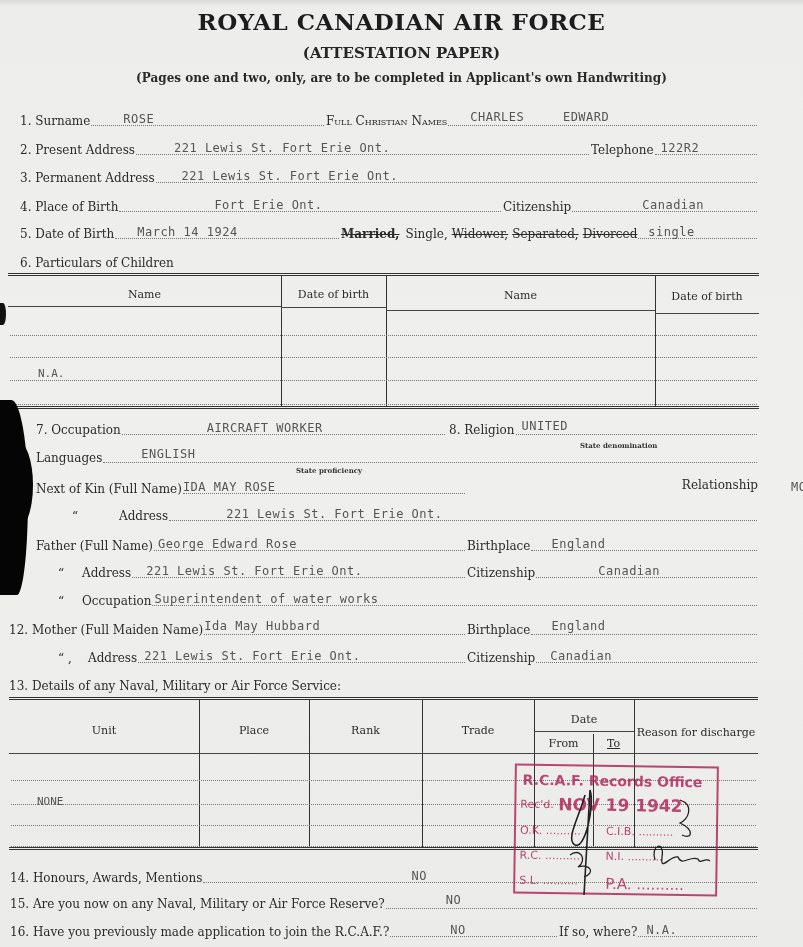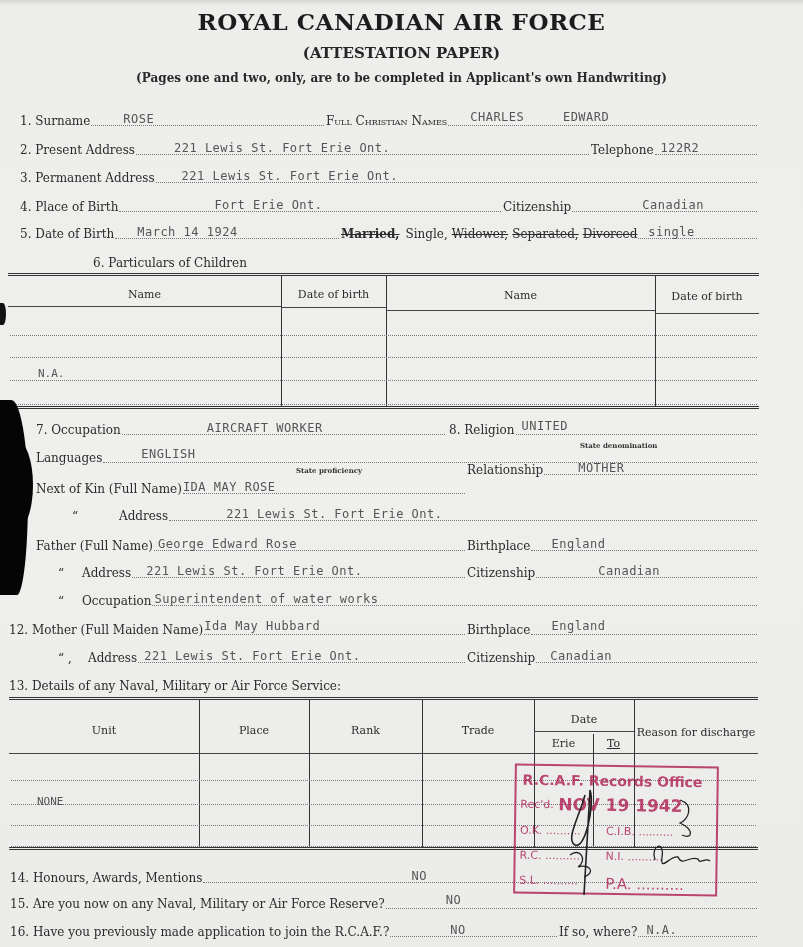--- a/index.html
+++ b/index.html
@@ -137,21 +137,21 @@
     <span class="lbl strike" style="font-weight:bold">Married,</span>
     <span class="lbl" style="margin-left:6px">Single,</span>
     <span class="lbl strike" style="margin-left:4px">Widower,</span>
     <span class="lbl strike" style="margin-left:4px">Separated,</span>
     <span class="lbl strike" style="margin-left:4px">Divorced</span>
     <span class="fill">
         <span class="val" style="left:10px">single</span>
       </span>
   </div>
 
-  <div class="row" style="left:20px; top:252px; width:300px;justify-content:center;">
+  <div class="row" style="left:20px; top:252px; width:300px;">
     <span class="lbl">6. Particulars of Children</span>
   </div>
 
   <div class="tbl" style="left:8px; top:273px; width:751px; height:136px;">
     <div class="vline" style="left:273px"></div>
     <div class="vline" style="left:378px"></div>
     <div class="vline" style="left:647px"></div>
     <div class="hline" style="top:30px; right:auto; width:273px;"></div>
     <div class="hline" style="top:31px; left:273px; right:auto; width:105px;"></div>
     <div class="hline" style="top:34px; left:378px; right:auto; width:269px;"></div>
@@ -188,21 +188,21 @@
       </span>
   </div>
   <div class="tiny" style="left:296px; top:466px;">State proficiency</div>
 
   <div class="row" style="left:36px; top:478px; width:430px;">
     <span class="lbl">Next of Kin (Full Name)</span>
     <span class="fill">
         <span class="val" style="left:0px">IDA MAY ROSE</span>
       </span>
   </div>
-  <div class="row" style="left:467px; top:459px; width:291px;">
+  <div class="row" style="left:467px; top:478px; width:291px;flex-direction:column;">
     <span class="lbl">Relationship</span>
     <span class="fill">
         <span class="val" style="left:34px">MOTHER</span>
       </span>
   </div>
 
   <div class="row" style="left:72px; top:505px; width:686px;">
     <span class="lbl" style="width:47px">“</span>
     <span class="lbl">Address</span>
     <span class="fill">
@@ -283,21 +283,21 @@
     <div class="vline" style="left:525px"></div>
     <div class="vline" style="left:584px; top:34px;"></div>
     <div class="vline" style="left:625px"></div>
     <div class="hline" style="top:53px;"></div>
     <div class="hline" style="top:31px; left:525px; right:auto; width:100px;"></div>
     <div class="th" style="left:0; width:190px; top:24px;">Unit</div>
     <div class="th" style="left:190px; width:110px; top:24px;">Place</div>
     <div class="th" style="left:300px; width:113px; top:24px;">Rank</div>
     <div class="th" style="left:413px; width:112px; top:24px;">Trade</div>
     <div class="th" style="left:525px; width:100px; top:13px;">Date</div>
-    <div class="th" style="left:525px; width:59px; top:37px;">Erie</div>
+    <div class="th" style="left:525px; width:59px; top:37px;">From</div>
     <div class="th" style="left:584px; width:41px; top:37px;text-decoration:underline;">To</div>
     <div class="th" style="left:625px; width:124px; top:26px;">Reason for discharge</div>
     <div class="dline" style="left:2px; width:745px; top:80px;"></div>
     <div class="dline" style="left:2px; width:745px; top:104px;"></div>
     <div class="dline" style="left:2px; width:745px; top:125px;"></div>
     <div class="dline" style="left:2px; width:745px; top:146px;"></div>
     <div class="cellval" style="left:28px; top:95px;">NONE</div>
   </div>
 
   <div class="row" style="left:10px; top:867px; width:748px;">

